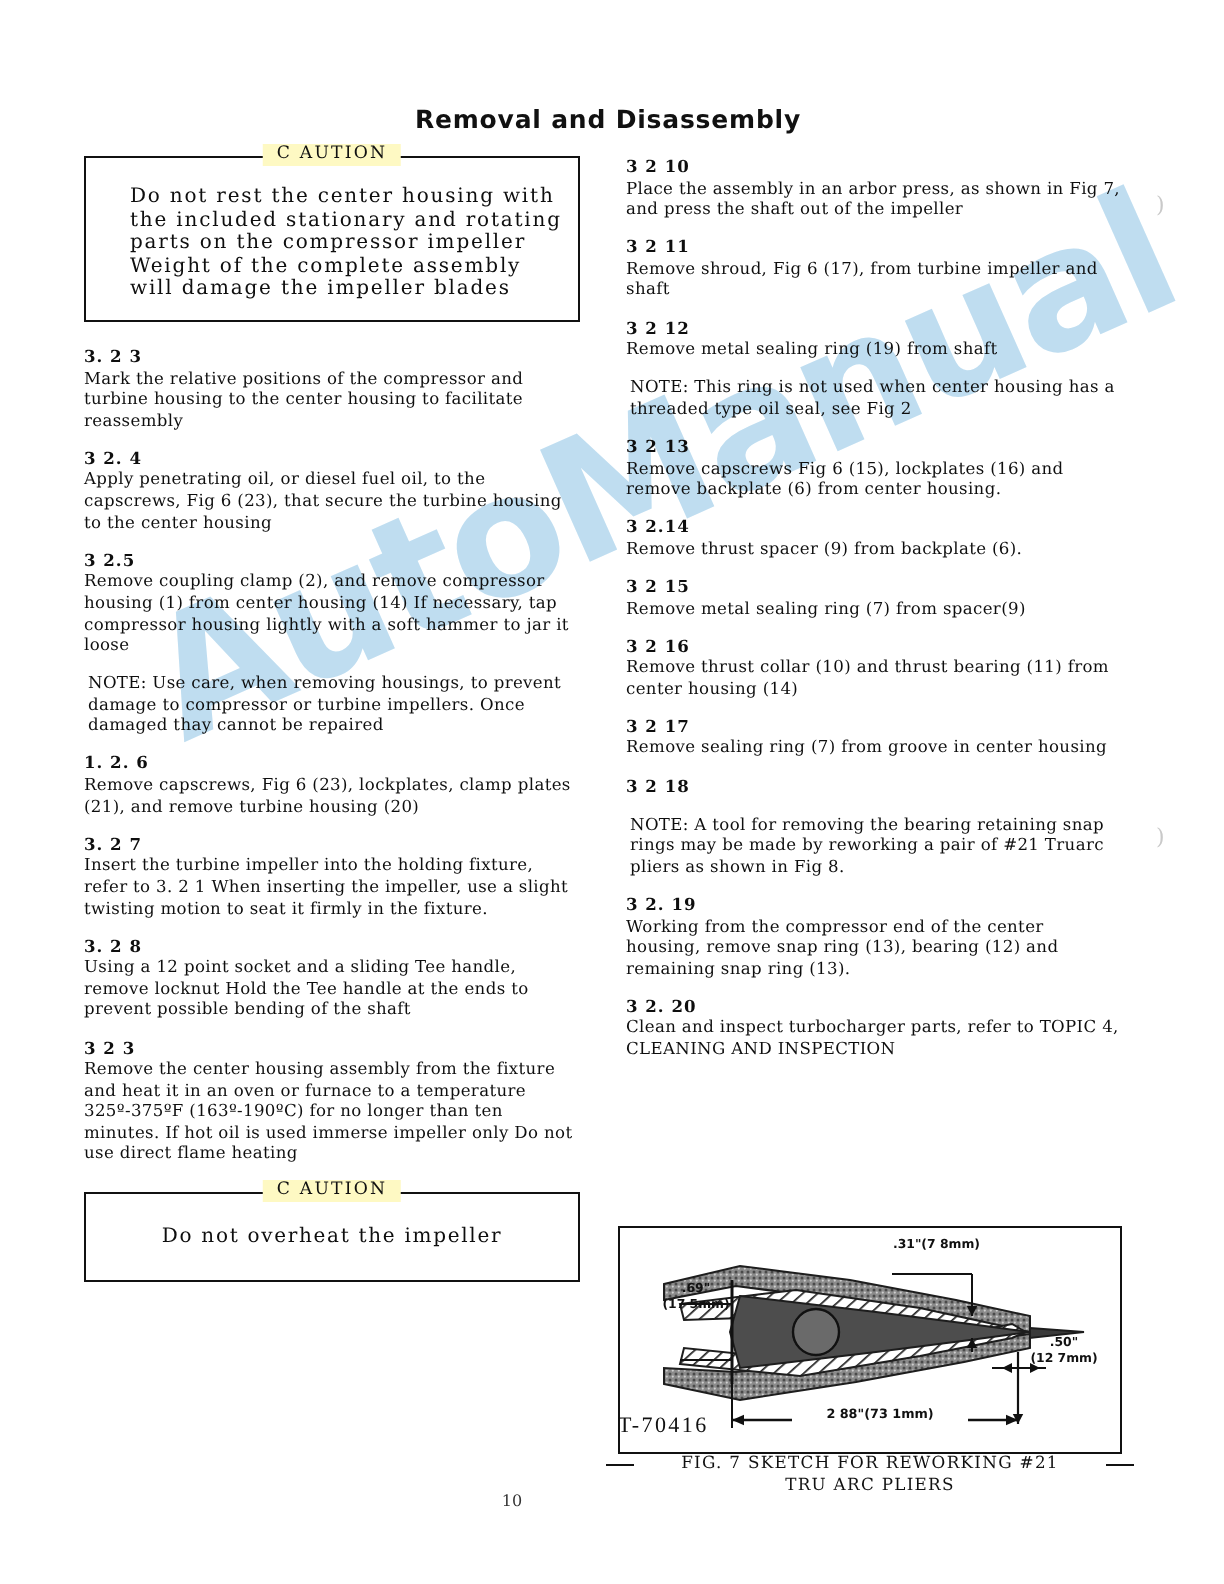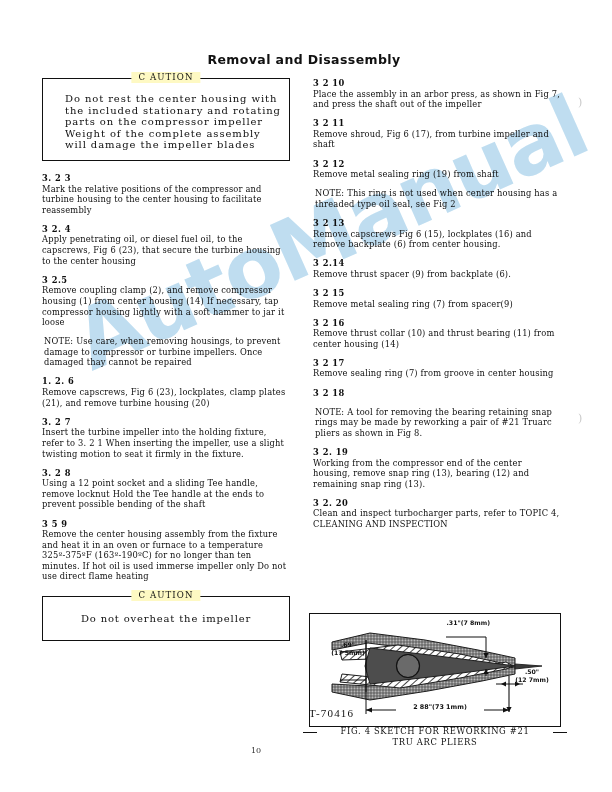--- a/index.html
+++ b/index.html
@@ -210,21 +210,21 @@
     </p>
     <p class="blk">
       <span class="num">3. 2  7</span>
       <span class="body">Insert the turbine impeller into the holding fixture,  refer to 3. 2  1    When inserting the impeller, use a slight twisting motion to seat it firmly in the fixture.</span>
     </p>
     <p class="blk">
       <span class="num">3. 2  8</span>
       <span class="body">Using a 12 point socket and a sliding Tee handle,  remove locknut  Hold the Tee handle at the ends to prevent possible bending of the shaft</span>
     </p>
     <p class="blk">
-      <span class="num">3  5  9</span>
+      <span class="num">3  2  3</span>
       <span class="body">Remove the center housing assembly from the fixture and heat it in an oven or furnace to a temperature 325º-375ºF (163º-190ºC) for no  longer than ten minutes.  If hot oil is used immerse impeller only   Do not use direct flame heating</span>
     </p>
 
     <div class="caution caution-2" style="margin-top:14px;">
       <div class="legend">C AUTION</div>
       <div class="ctext">Do not overheat the impeller</div>
     </div>
   </div>
 
   <div class="col col-right">
@@ -342,19 +342,19 @@
       <div>.50"</div>
       <div>(12 7mm)</div>
     </div>
 
     <div style="position:absolute;left:86px;top:89px;width:84px;text-align:center;font-family:'DejaVu Sans',sans-serif;font-size:6.4px;font-weight:700;color:#111;background:#fff;padding:0 2px;">2 88"(73 1mm)</div>
   </div>
 
   <div class="fig-tnum">T-70416</div>
 
   <div class="fig-caption">
-    <span class="line1">FIG. 4  SKETCH FOR REWORKING #21</span>
+    <span class="line1">FIG. 7  SKETCH FOR REWORKING #21</span>
     <span>TRU ARC PLIERS</span>
   </div>
 
   <div class="page-num">10</div>
 
 </div>
 
 </body></html>

